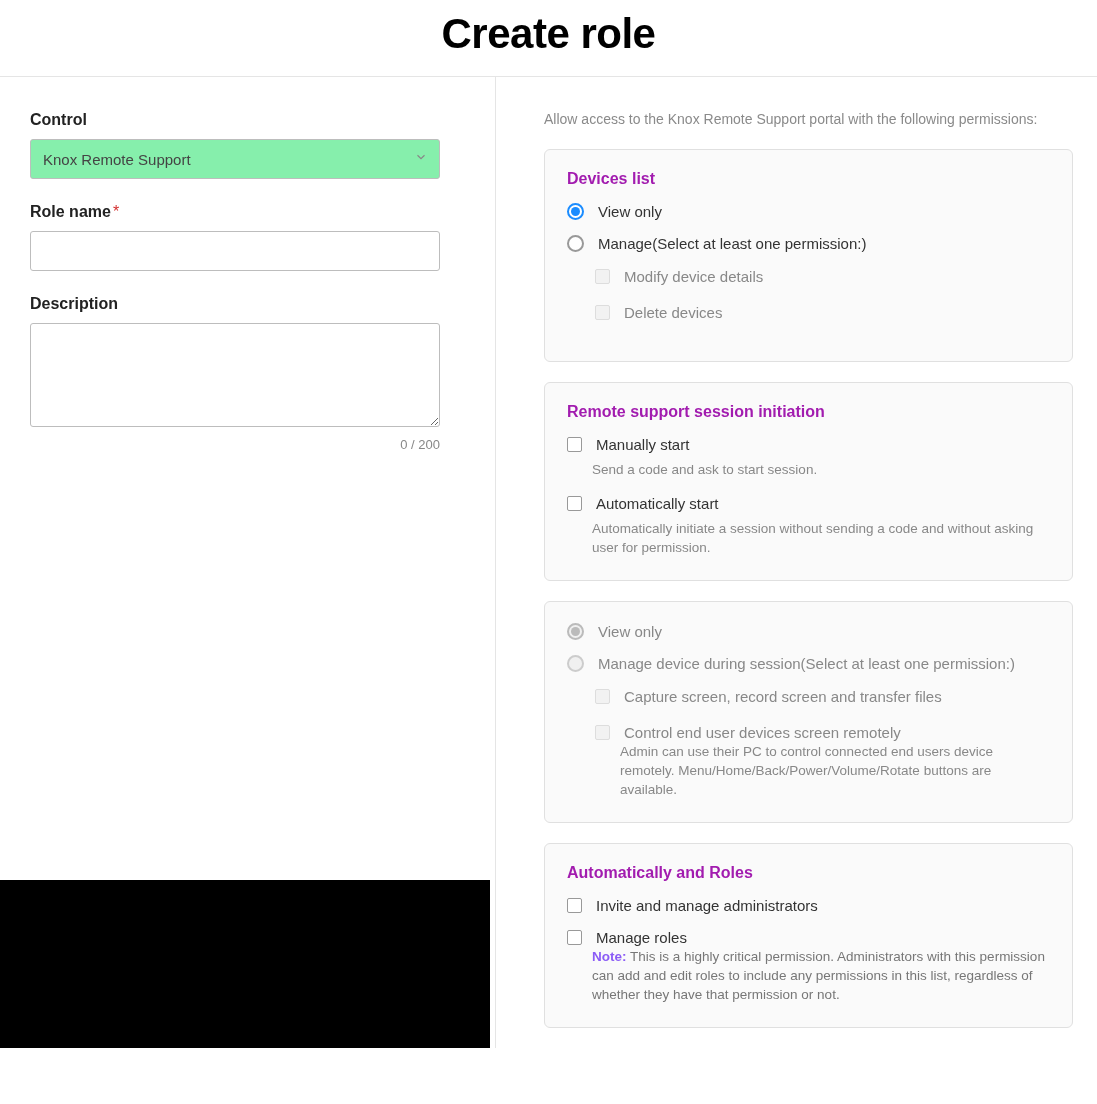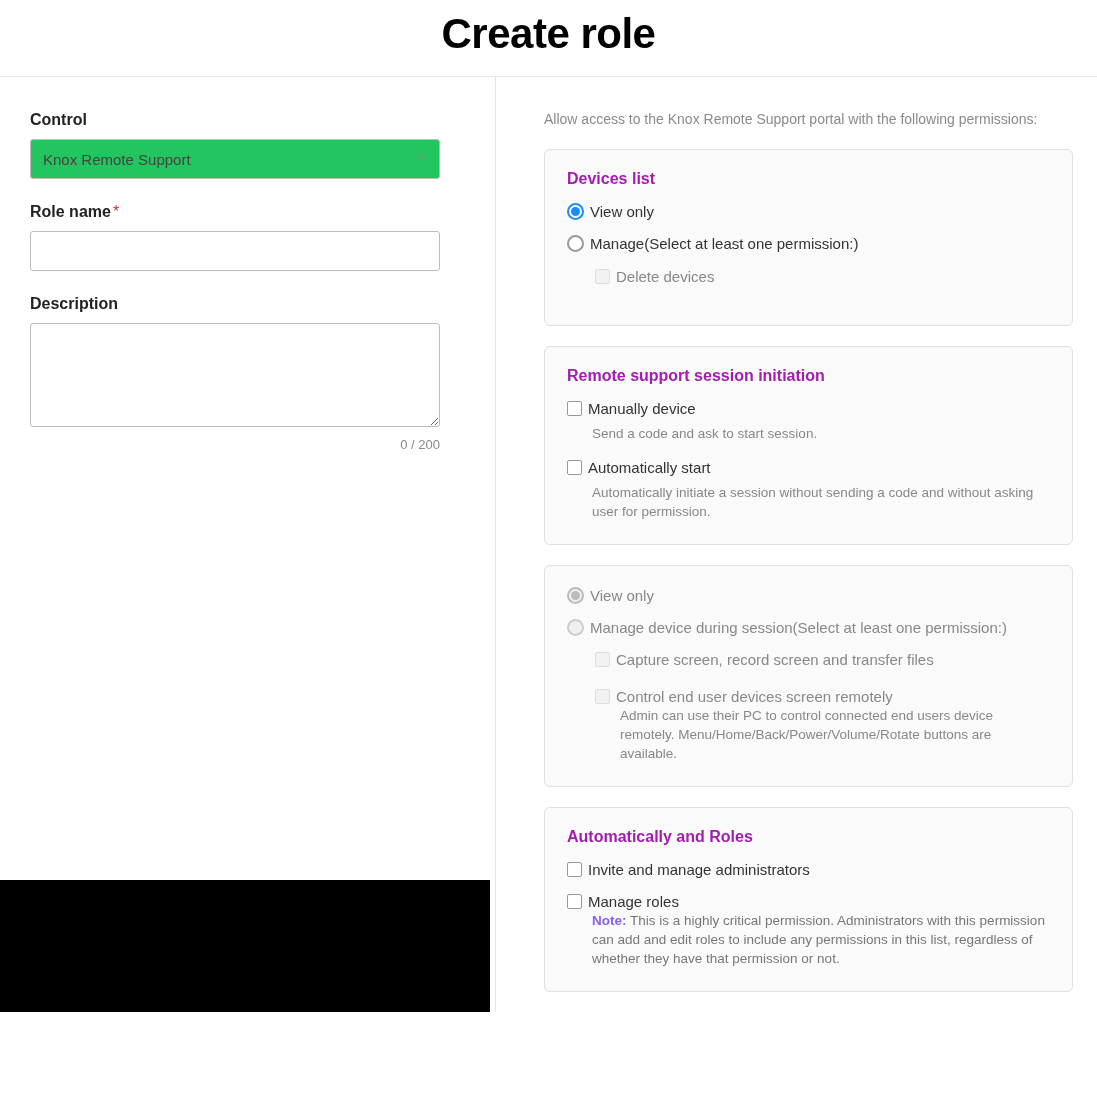--- a/index.html
+++ b/index.html
@@ -49,21 +49,21 @@
   }
   .select-wrap {
     position: relative;
     margin-bottom: 24px;
   }
   .select-box {
     width: 100%;
     height: 40px;
     border: 1px solid #bdbdbd;
     border-radius: 3px;
-    background: #22c55e;
+    background: #86efac;
     padding: 0 36px 0 12px;
     font-size: 15px;
     color: #444;
     display: flex;
     align-items: center;
     cursor: pointer;
   }
   .chevron {
     position: absolute;
     right: 12px;
@@ -121,21 +121,21 @@
   }
   .card-title {
     font-size: 16px;
     font-weight: 700;
     color: #a21caf;
     margin-bottom: 14px;
   }
   .radio-row, .check-row {
     display: flex;
     align-items: flex-start;
-    gap: 6px;
+    gap: 14px;
     margin-bottom: 12px;
     font-size: 15px;
     color: #333;
     cursor: pointer;
   }
   .radio-row:last-child, .check-row:last-child { margin-bottom: 0; }
   .radio-circle {
     width: 17px; height: 17px;
     border: 2px solid #999;
     border-radius: 50%;
@@ -242,31 +242,35 @@
         </div>
 
         <div class="radio-row">
           <span class="radio-circle"></span>
           <span class="option-label">Manage(Select at least one permission:)</span>
         </div>
 
         <div class="sub-options">
           <div class="check-row">
             <span class="checkbox disabled"></span>
+            <span class="option-label muted">Modify device details</span>
+          </div>
+          <div class="check-row">
+            <span class="checkbox disabled"></span>
             <span class="option-label muted">Delete devices</span>
           </div>
         </div>
       </div>
 
       <div class="perm-card">
         <div class="card-title">Remote support session initiation</div>
 
         <div class="check-row">
           <span class="checkbox"></span>
-          <span class="option-label">Manually device</span>
+          <span class="option-label">Manually start</span>
         </div>
         <div class="option-desc">Send a code and ask to start session.</div>
 
         <div class="check-row">
           <span class="checkbox"></span>
           <span class="option-label">Automatically start</span>
         </div>
         <div class="option-desc" style="margin-bottom:0">Automatically initiate a session without sending a code and without asking user for permission.</div>
       </div>
 

